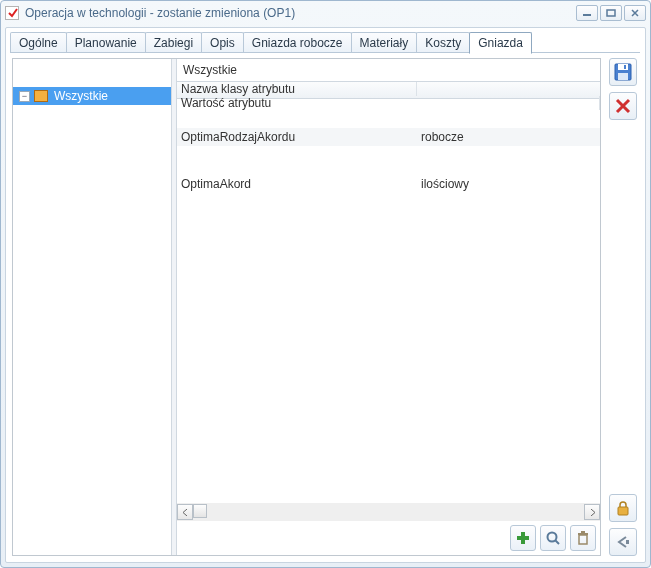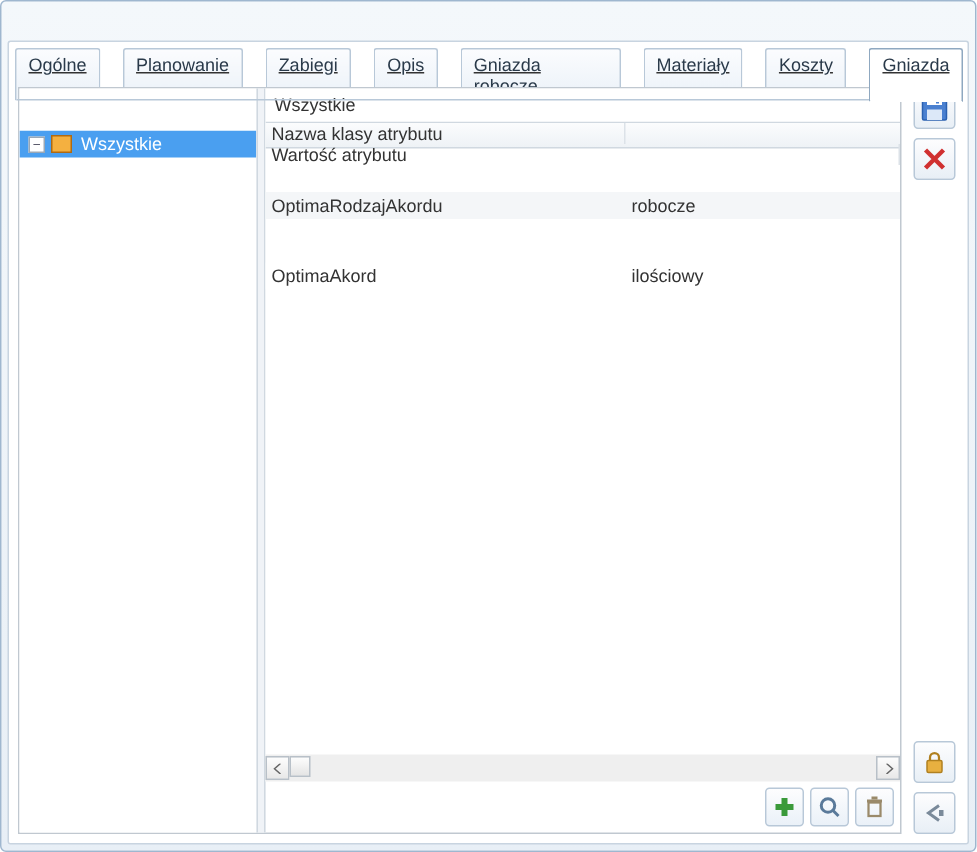--- a/index.html
+++ b/index.html
@@ -10,21 +10,21 @@
 
   .titlebar { height: 24px; display: flex; align-items: center; padding: 0 4px; }
   .titlebar .app-icon { width: 14px; height: 14px; background: #fff; border: 1px solid #b4b4b4; margin-right: 6px; position: relative; }
   .titlebar .app-icon svg { position: absolute; top: 1px; left: 2px; }
   .titlebar .title { flex: 1; color: #4a6a8a; font-size: 12px; }
   .titlebar .winbtn { width: 22px; height: 16px; margin-left: 2px; border: 1px solid #a9bdd1; border-radius: 2px; background: linear-gradient(to bottom,#fdfdfe,#e8eff6); display: flex; align-items:center; justify-content:center; cursor:pointer; }
   .titlebar .winbtn svg { display:block; }
 
   .client { position: absolute; top: 26px; left: 4px; right: 4px; bottom: 4px; background:#fff; border:1px solid #c8d4e0; border-radius:2px; }
 
-  .tabs { display:flex; gap:16px; padding:4px 4px 0 4px; position:relative;text-decoration:underline; }
+  .tabs { display:flex; gap:0; padding:4px 4px 0 4px; position:relative; }
   .tab { padding:3px 8px; border:1px solid #b8c8d8; background:linear-gradient(to bottom,#fbfcfe,#eaf1f8); border-bottom:none; margin-right:-1px; cursor:pointer; color:#2a3a4a; border-top-left-radius:2px; border-top-right-radius:2px; position:relative; }
   .tab.active { background:#fff; z-index:2; border-color:#8fa8c0; border-bottom:1px solid #fff; margin-bottom:-1px; }
   .tabs-line { position:absolute; left:5px; right:5px; height:1px; background:#b8c8d8; bottom:0; z-index:1; }
 
   .body { position:absolute; top:30px; left:6px; right:6px; bottom:6px; display:flex; }
   .main-area { flex:1; border:1px solid #c0c8d0; background:#fff; position:relative; }
   .side-col { width:32px; margin-left:6px; display:flex; flex-direction:column; align-items:center; gap:6px; }
 
   .side-btn { width:28px; height:28px; border:1px solid #b8c8d8; border-radius:3px; background:linear-gradient(to bottom,#fdfdfe,#e8eff6); display:flex; align-items:center; justify-content:center; cursor:pointer; }
   .side-btn.spacer { flex:1; border:none; background:none; cursor:default; }
@@ -64,20 +64,43 @@
   .hscroll .arrow { width:16px; height:16px; border:1px solid #b8c0c8; background:linear-gradient(to bottom,#fdfdfd,#e8e8e8); display:flex; align-items:center; justify-content:center; cursor:pointer; }
   .hscroll .track { flex:1; height:16px; background:#efefef; position:relative; }
   .hscroll .thumb { position:absolute; top:0; height:14px; left:0; width:14px; border:1px solid #b8c0c8; background:linear-gradient(to bottom,#fdfdfd,#e4e4e4); cursor:pointer; }
 
 </style>
 </head>
 <body>
 
 <div class="window">
 
+  <div class="titlebar">
+    <div class="app-icon">
+      <svg width="10" height="10">
+          <path d="M1 5 L4 8 L9 1" stroke="#d22" stroke-width="2" fill="none"></path>
+        </svg>
+    </div>
+    <div class="title">Operacja w technologii - zostanie zmieniona  (OP1)</div>
+    <div class="winbtn">
+      <svg width="10" height="8">
+          <rect x="1" y="5" width="8" height="2" fill="#5a7a9a"></rect>
+        </svg>
+    </div>
+    <div class="winbtn">
+      <svg width="10" height="8">
+          <rect x="1" y="1" width="8" height="6" fill="none" stroke="#5a7a9a" stroke-width="1.5"></rect>
+        </svg>
+    </div>
+    <div class="winbtn">
+      <svg width="10" height="8">
+          <path d="M2 1 L8 7 M8 1 L2 7" stroke="#5a7a9a" stroke-width="1.5"></path>
+        </svg>
+    </div>
+  </div>
 
   <div class="client">
 
     <div class="tabs">
       <div class="tab">Ogólne</div>
       <div class="tab">Planowanie</div>
       <div class="tab">Zabiegi</div>
       <div class="tab">Opis</div>
       <div class="tab">Gniazda robocze</div>
       <div class="tab">Materiały</div>

